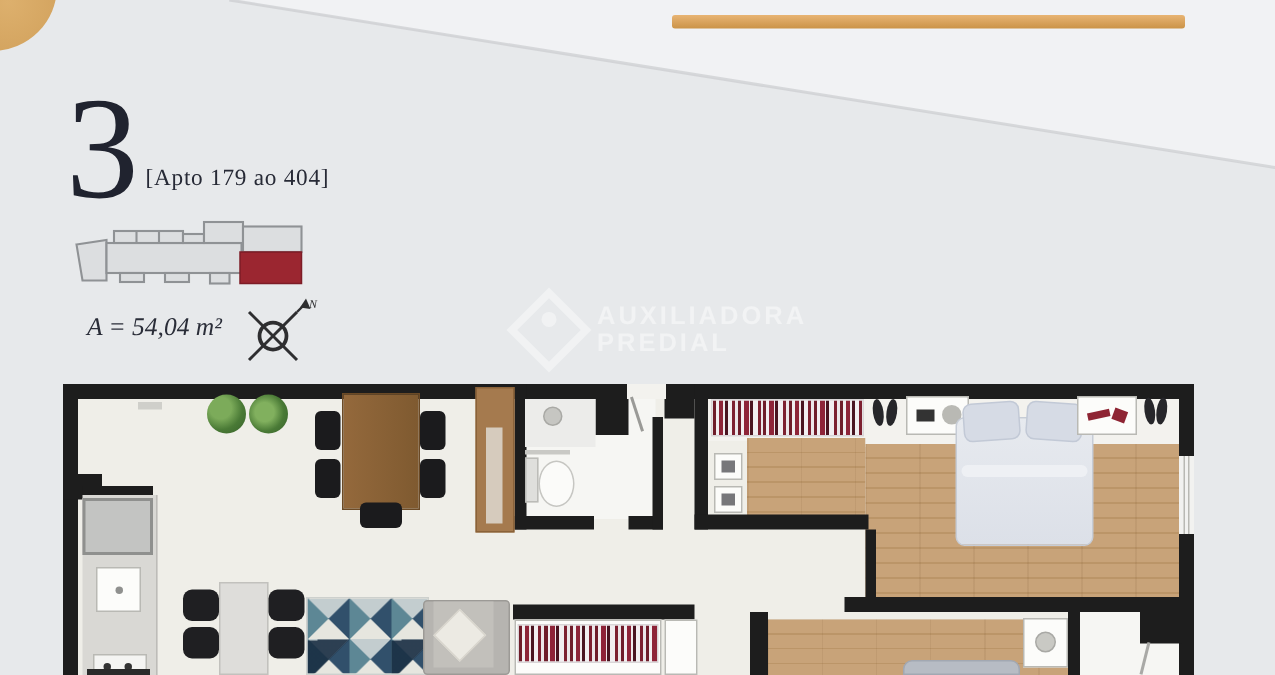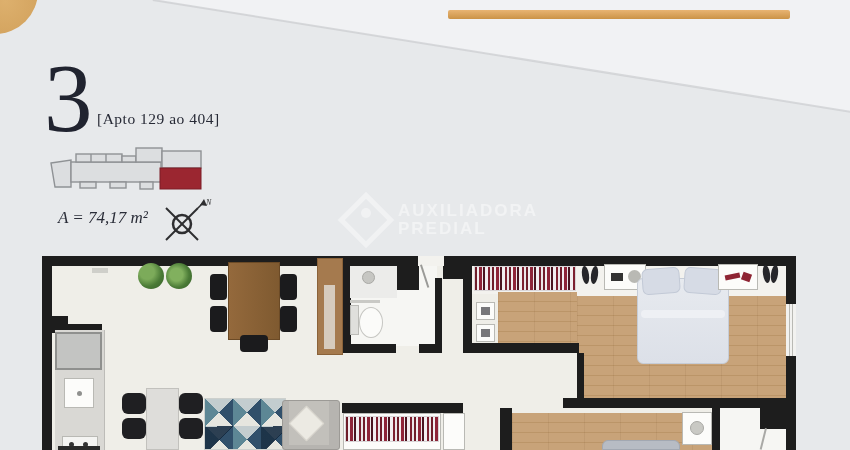--- a/index.html
+++ b/index.html
@@ -56,22 +56,22 @@
 <body>
 
 <div class="stage">
 
   <div class="bg-tri"></div>
   <div class="bg-line"></div>
   <div class="gold-corner"></div>
   <div class="gold-bar"></div>
 
   <div class="big3">3</div>
-  <div class="sub">[Apto 129 ao 404]</div>
-  <div class="area">A = 74,17 m²</div>
+  <div class="sub">[Apto 179 ao 404]</div>
+  <div class="area">A = 54,04 m²</div>
 
   <svg class="abs" style="left:48px;top:147px;" width="156" height="48" viewBox="0 0 156 48">
     <g stroke="#8f9295" stroke-width="1.4" fill="#dcdee0">
       <polygon points="3,16 23,13 23,40 7,40"></polygon>
       <rect x="23" y="15" width="90" height="20"></rect>
       <rect x="28" y="7" width="46" height="8"></rect>
       <line x1="43" y1="7" x2="43" y2="15"></line>
         <line x1="58" y1="7" x2="58" y2="15"></line>
       <rect x="74" y="9" width="14" height="6"></rect>
       <rect x="88" y="1" width="26" height="14"></rect>

